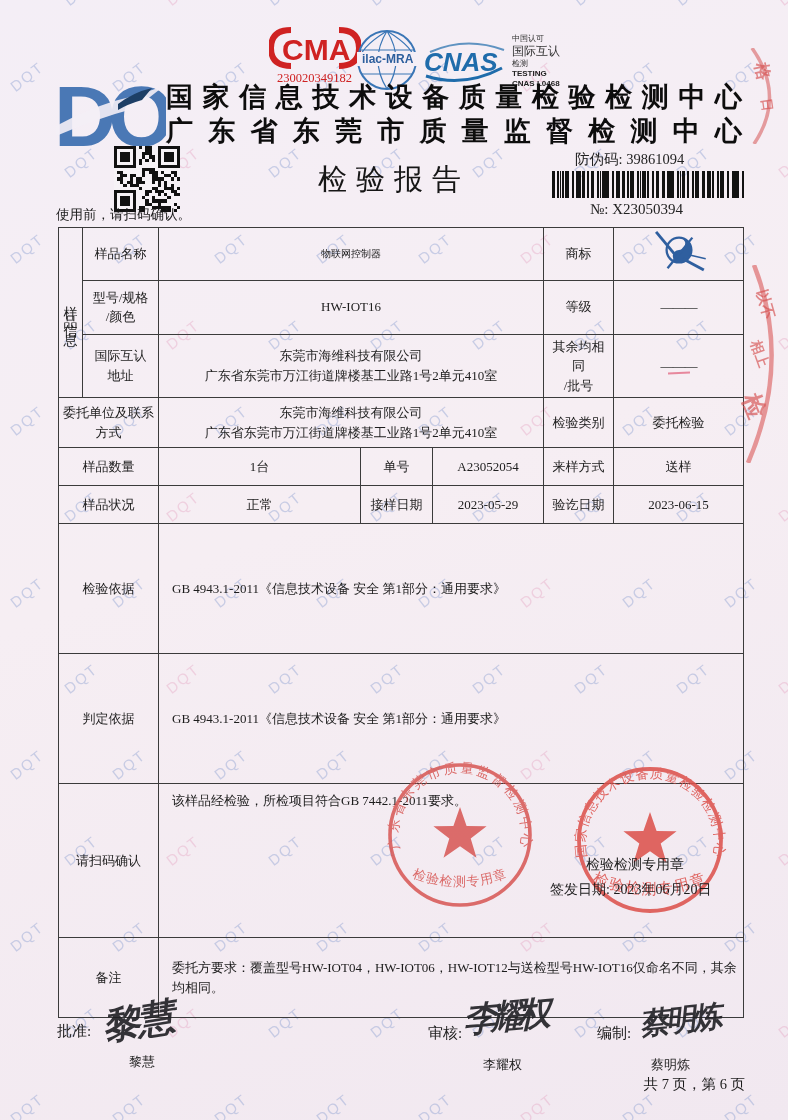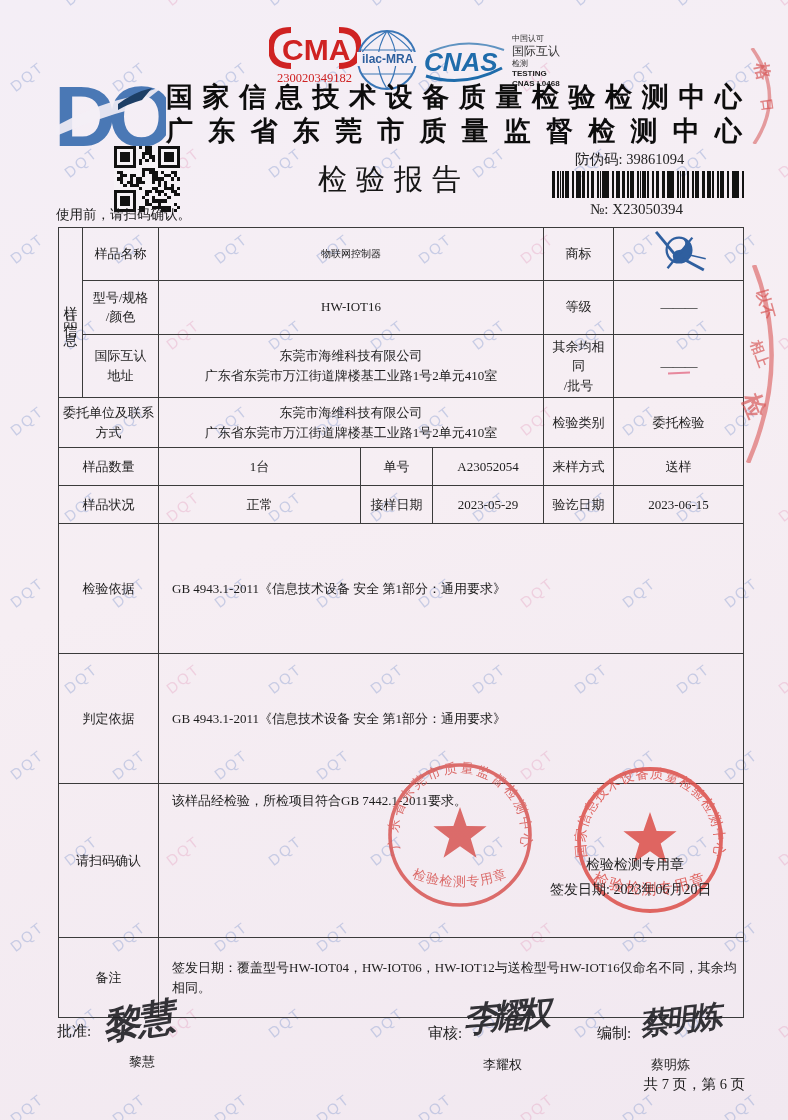--- a/index.html
+++ b/index.html
@@ -412,21 +412,21 @@
   <tr style="height:130px">
     <td colspan="2">判定依据</td>
     <td colspan="5" class="tl">GB 4943.1-2011《信息技术设备 安全 第1部分：通用要求》</td>
   </tr>
   <tr style="height:154px">
     <td colspan="2">请扫码确认</td>
     <td colspan="5" class="tl top">该样品经检验，所检项目符合GB 7442.1-2011要求。</td>
   </tr>
   <tr style="height:80px">
     <td colspan="2">备注</td>
-    <td colspan="5" class="tl">签发日期：覆盖型号HW-IOT04，HW-IOT06，HW-IOT12与送检型号HW-IOT16仅命名不同，其余均相同。</td>
+    <td colspan="5" class="tl">委托方要求：覆盖型号HW-IOT04，HW-IOT06，HW-IOT12与送检型号HW-IOT16仅命名不同，其余均相同。</td>
   </tr>
 </tbody>
     </table>
 </div>
 
 <div class="abs" style="left:668px;top:372px;width:22px;height:2px;background:rgba(228,110,135,.8);transform:rotate(-2deg)"></div>
 
 <svg class="abs stamp" style="left:383px;top:758px" width="154" height="154" viewBox="-77 -77 154 154" opacity="0.82">
   <circle cx="0" cy="0" r="70" fill="none" stroke="#d6504d" stroke-width="3.6"></circle>
   <polygon points="0,-28 6.6,-9.1 26.6,-8.7 10.7,3.5 16.5,22.7 0,11.2 -16.5,22.7 -10.7,3.5 -26.6,-8.7 -6.6,-9.1" fill="#d6504d"></polygon>

